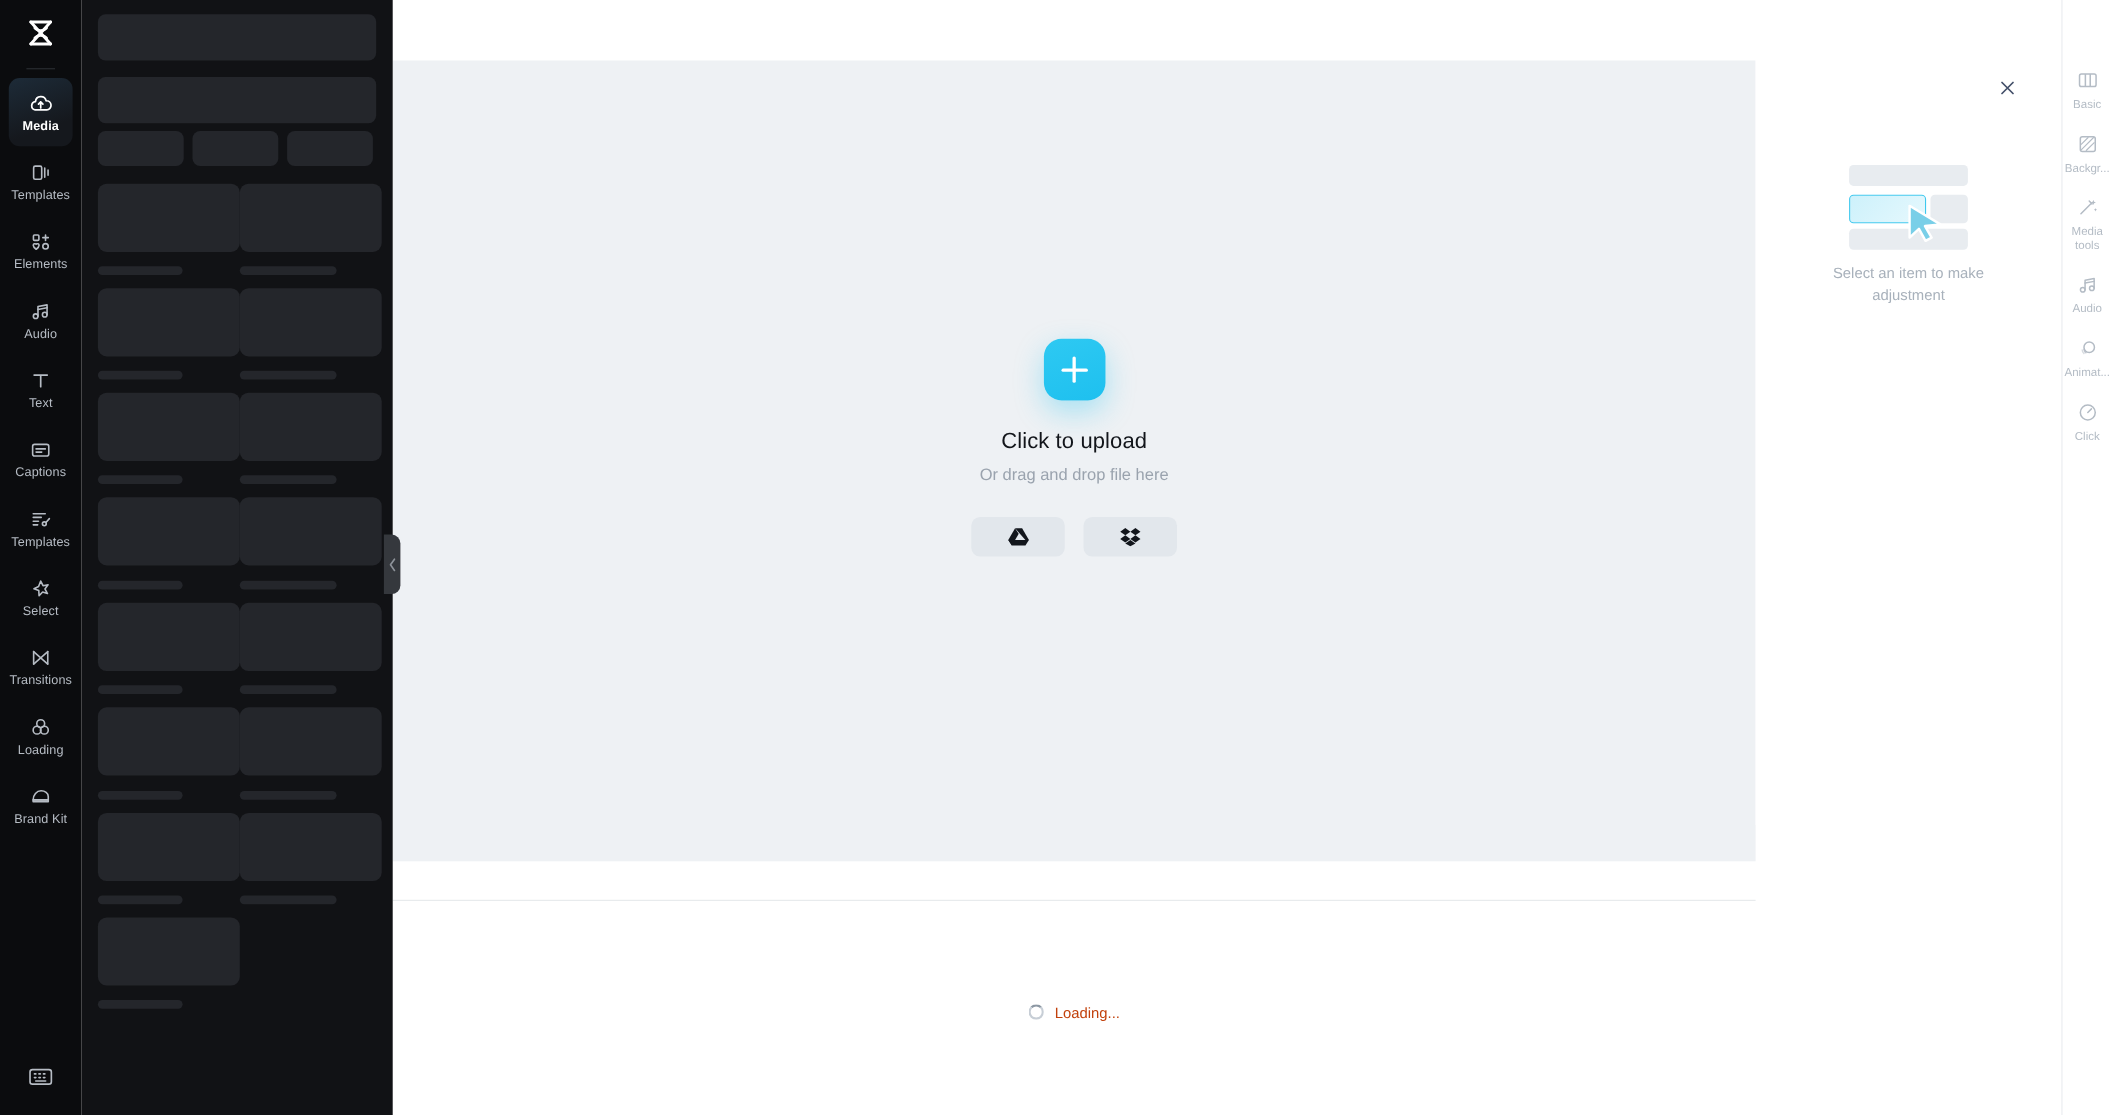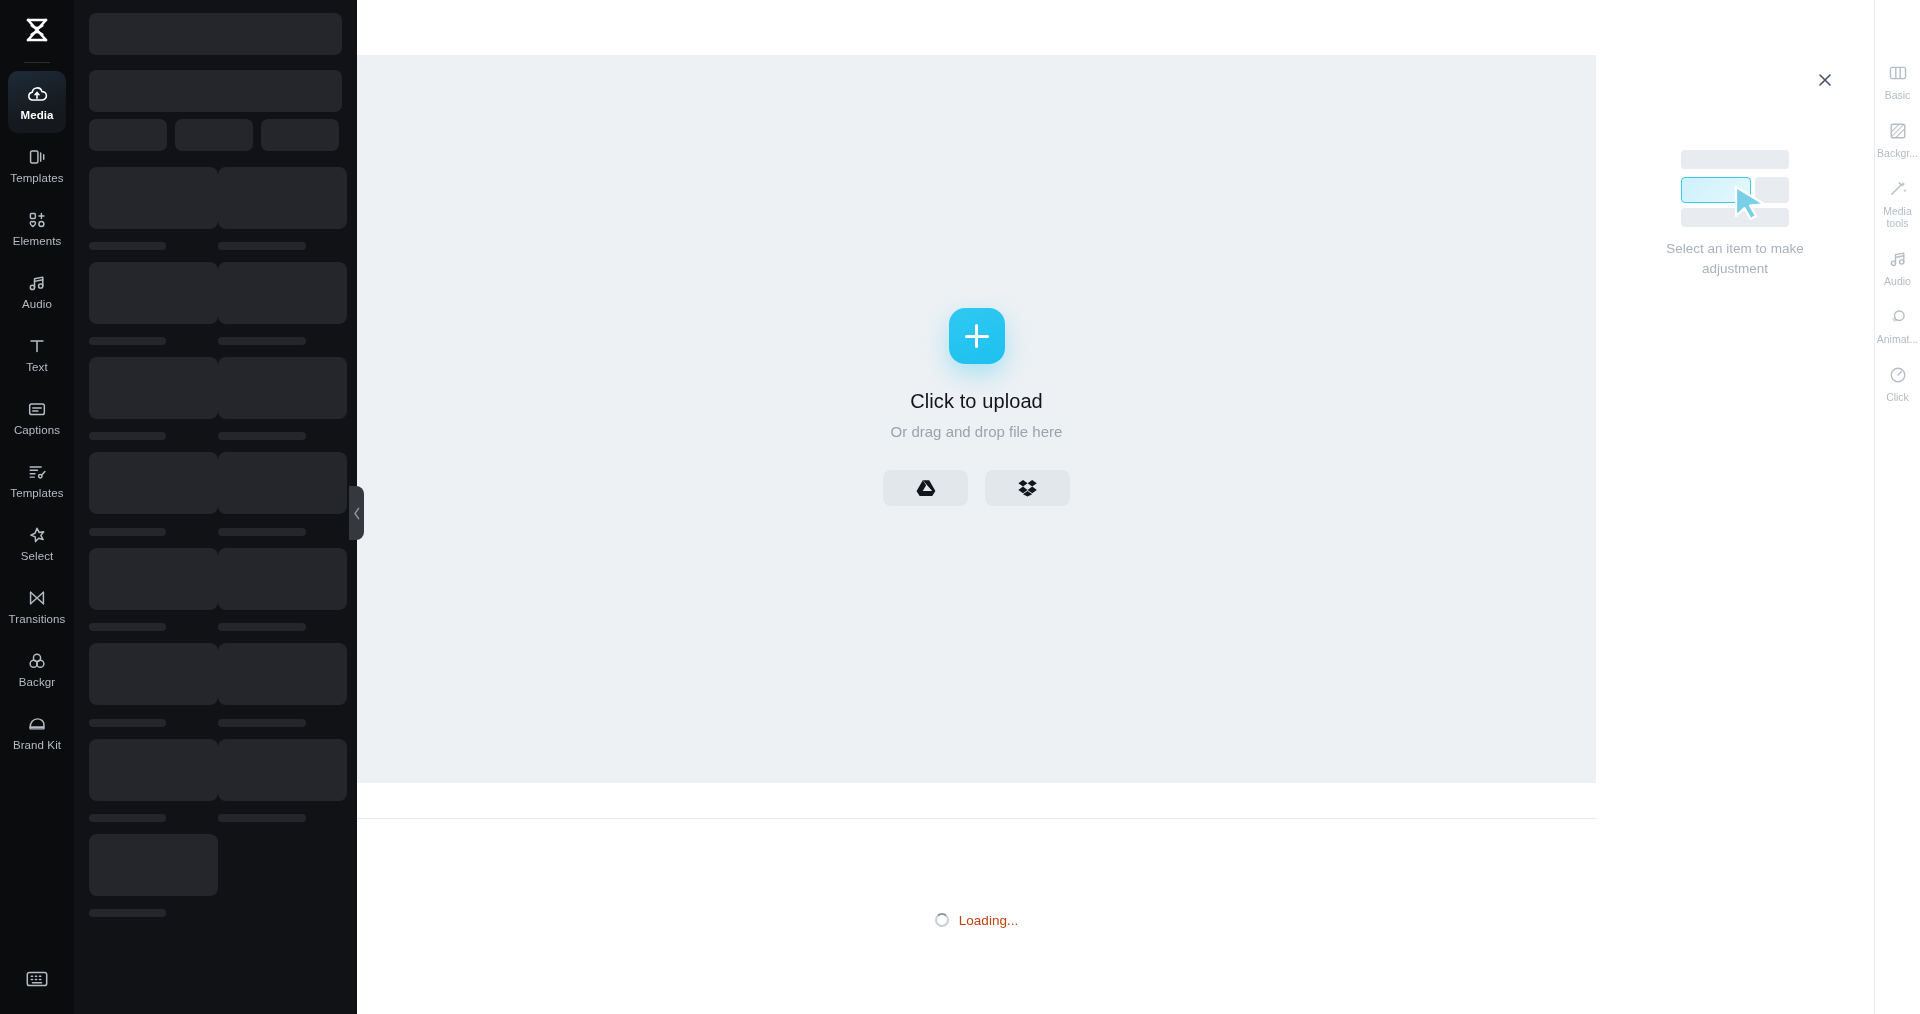--- a/index.html
+++ b/index.html
@@ -249,21 +249,21 @@
         </svg>
         <span class="lbl">Transitions</span>
       </div>
 
       <div class="rail-item">
         <svg class="ic" viewBox="0 0 24 24" fill="none" stroke="#b6bcc4" stroke-width="1.6">
           <circle cx="12" cy="8.6" r="3.9"></circle>
             <circle cx="8.4" cy="15" r="3.9"></circle>
             <circle cx="15.6" cy="15" r="3.9"></circle>
         </svg>
-        <span class="lbl">Backgr</span>
+        <span class="lbl">Loading</span>
       </div>
 
       <div class="rail-item">
         <svg class="ic" viewBox="0 0 24 24" fill="none" stroke="#b6bcc4" stroke-width="1.6" stroke-linecap="round" stroke-linejoin="round">
           <path d="M4.5 15.5 C4.5 10.5 8 6.4 12.4 6.4 C16.2 6.4 19.5 8.9 19.5 12 L19.5 15.5 Z"></path>
           <path d="M4.5 15.5 H19.5 V17.3 H4.5 Z"></path>
         </svg>
         <span class="lbl">Brand Kit</span>
       </div>
 

